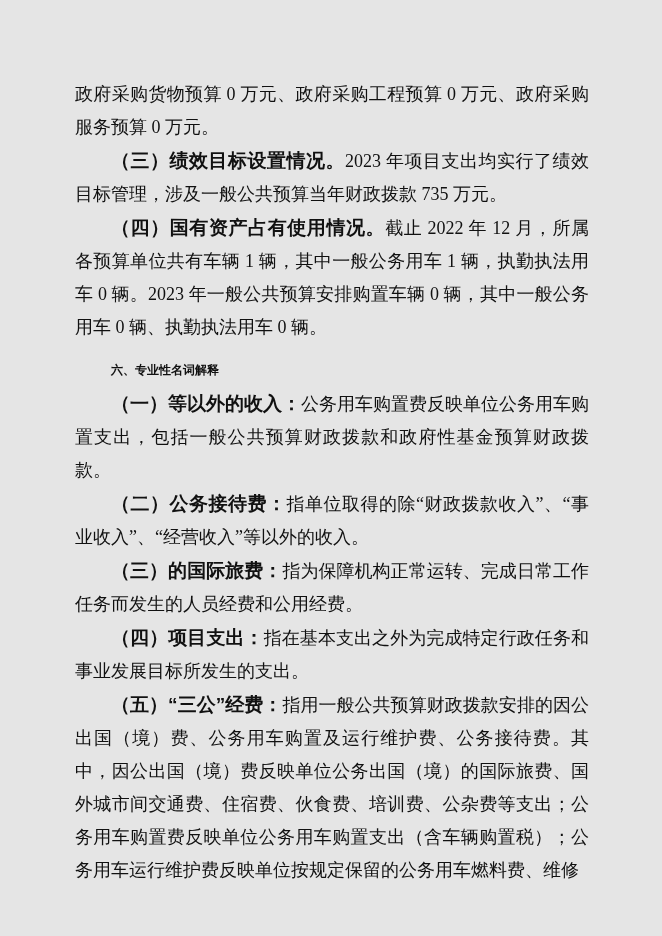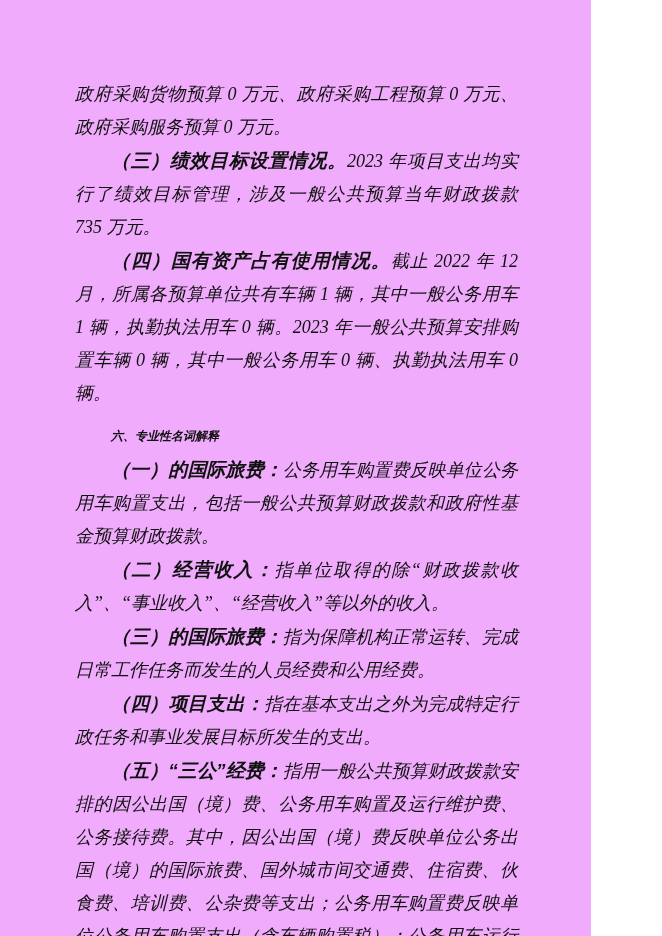--- a/index.html
+++ b/index.html
@@ -2,26 +2,25 @@
 <html><head>
 <meta charset="utf-8">
 <style>
   html, body {
     margin: 0;
     padding: 0;
     background: #ffffff;
   }
   .page {
     position: relative;
-    width: 591px;
+    width: 662px;
     height: 936px;
-    background: #f0abfc;
+    background: #e5e5e5;
     overflow: hidden;
     box-sizing: border-box;
-    font-style: italic;
   }
   .content {
     box-sizing: border-box;
     padding: 78px 73px 0 75px;
     font-family: "Liberation Serif", "DejaVu Serif", serif;
     font-size: 18px;
     line-height: 33px;
     color: #111111;
     text-align: justify;
     letter-spacing: 0;
@@ -55,19 +54,19 @@
 </style>
 </head>
 <body>
 
 <div class="page">
   <div class="content">
       <p class="no-indent"><span class="run">政府采购货物预算 0 万元、政府采购工程预算 0 万元、政府采购服务预算 0 万元。</span></p>
       <p class="indent"><span class="run bold">（三）绩效目标设置情况。</span><span class="run">2023 年项目支出均实行了绩效目标管理，涉及一般公共预算当年财政拨款 735 万元。</span></p>
       <p class="indent"><span class="run bold">（四）国有资产占有使用情况。</span><span class="run">截止 2022 年 12 月，所属各预算单位共有车辆 1 辆，其中一般公务用车 1 辆，执勤执法用车 0 辆。2023 年一般公共预算安排购置车辆 0 辆，其中一般公务用车 0 辆、执勤执法用车 0 辆。</span></p>
       <p class="heading indent"><span class="run bold">六、专业性名词解释</span></p>
-      <p class="indent"><span class="run bold">（一）的国际旅费：</span><span class="run">公务用车购置费反映单位公务用车购置支出，包括一般公共预算财政拨款和政府性基金预算财政拨款。</span></p>
-      <p class="indent"><span class="run bold">（二）经营收入：</span><span class="run">指单位取得的除“财政拨款收入”、“事业收入”、“经营收入”等以外的收入。</span></p>
+      <p class="indent"><span class="run bold">（一）等以外的收入：</span><span class="run">公务用车购置费反映单位公务用车购置支出，包括一般公共预算财政拨款和政府性基金预算财政拨款。</span></p>
+      <p class="indent"><span class="run bold">（二）公务接待费：</span><span class="run">指单位取得的除“财政拨款收入”、“事业收入”、“经营收入”等以外的收入。</span></p>
       <p class="indent"><span class="run bold">（三）的国际旅费：</span><span class="run">指为保障机构正常运转、完成日常工作任务而发生的人员经费和公用经费。</span></p>
       <p class="indent"><span class="run bold">（四）项目支出：</span><span class="run">指在基本支出之外为完成特定行政任务和事业发展目标所发生的支出。</span></p>
       <p class="indent"><span class="run bold">（五）“三公”经费：</span><span class="run">指用一般公共预算财政拨款安排的因公出国（境）费、公务用车购置及运行维护费、公务接待费。其中，因公出国（境）费反映单位公务出国（境）的国际旅费、国外城市间交通费、住宿费、伙食费、培训费、公杂费等支出；公务用车购置费反映单位公务用车购置支出（含车辆购置税）；公务用车运行维护费反映单位按规定保留的公务用车燃料费、维修</span></p>
     </div>
 </div>
 
 </body></html>

